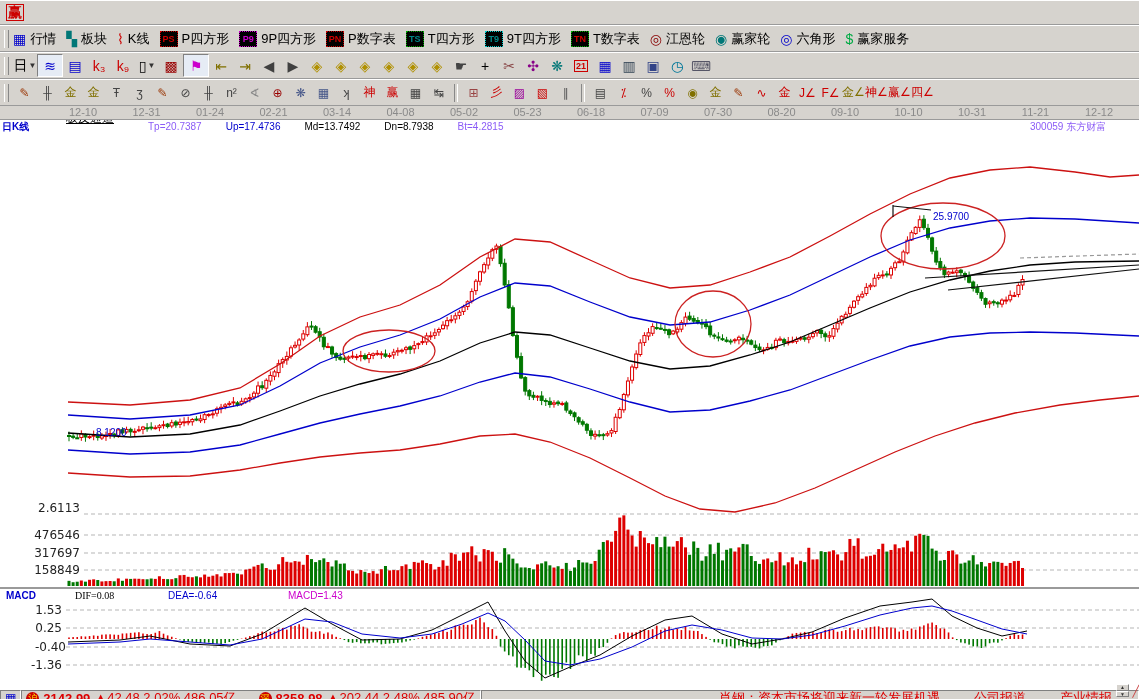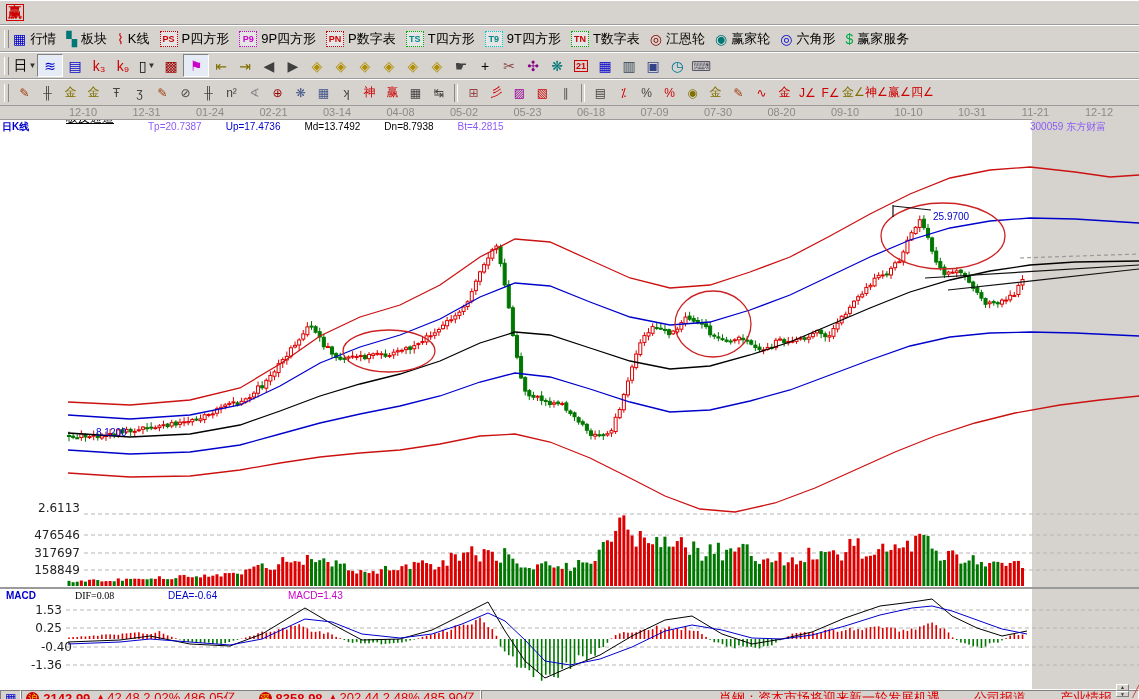--- a/index.html
+++ b/index.html
@@ -8,30 +8,30 @@
   
   .menubar{height:24px;display:flex;align-items:center;gap:20px;padding-left:6px;
            border-bottom:1px solid #9a9a9a;box-shadow:0 1px 0 #fff inset;}
   .menubar .logo{color:#cc0000;font-weight:bold;font-size:14px;border:1px solid #cc0000;padding:0 1px;line-height:15px;}
   .menu-item{cursor:default;font-size:13px;}
   
   .toolbar{height:25px;display:flex;align-items:center;border-top:1px solid #fff;border-bottom:1px solid #9a9a9a;padding-left:2px;}
   .handle{width:3px;height:18px;border-left:1px solid #fff;border-right:1px solid #888;margin:0 4px 0 2px;}
   .tb1-item{display:flex;align-items:center;gap:4px;margin-right:10px;font-size:13px;cursor:default;}
   .ic-box{display:inline-block;min-width:16px;height:14px;line-height:14px;text-align:center;
-          font-size:9px;font-weight:bold;background:#e5e5e5;}
+          font-size:9px;font-weight:bold;background:#000000;}
   .ic-glyph{font-size:14px;line-height:16px;}
   .tbtn{width:24px;height:21px;display:flex;align-items:center;justify-content:center;
         font-size:14px;cursor:default;position:relative;}
   .tbtn.pressed{border:1px solid;border-color:#808080 #fff #fff #808080;background:#e6ecf5;}
   .tbtn .dd{font-size:8px;color:#333;margin-left:1px;}
   .tb3 .tbtn{width:23px;height:19px;font-size:12px;}
   .sep{width:2px;height:18px;border-left:1px solid #888;border-right:1px solid #fff;margin:0 4px;}
   
-  .chart-region{position:relative;width:1032px;height:583px;background:#fff;}
+  .chart-region{position:relative;width:1139px;height:583px;background:#fff;}
   .date-row{position:absolute;top:0;left:0;right:0;height:13px;background:#d6d3ce;
             border-bottom:1px solid #9a9a9a;z-index:3;}
   .date-label{position:absolute;top:0;transform:translateX(-50%);font-size:11px;color:#8a8a8a;white-space:nowrap;}
   #chart-svg{position:absolute;top:0;left:0;z-index:1;}
   .ov{position:absolute;z-index:2;white-space:nowrap;font-size:10px;}
   .red{color:#8b5cf6}.blue{color:#0000cc}.blk{color:#000}.mag{color:#cc00cc}
   .rt{text-align:right;}
   .scale{font-size:12px;color:#222;font-family:"DejaVu Sans",sans-serif;}
   
   .statusbar{height:16px;display:flex;align-items:stretch;border-top:1px solid #fff;background:#d6d3ce;font-size:13px;}
@@ -1336,21 +1336,21 @@
     <div class="ov scale rt" style="left:2px;top:440px;width:78px;"><span>317697</span></div>
     <div class="ov scale rt" style="left:2px;top:457px;width:78px;"><span>158849</span></div>
 
     <div class="ov" style="left:6px;top:484px;font-weight:bold;"><span class="blue">MACD</span></div>
     <div class="ov" style="left:75px;top:484px;font-family:Liberation Serif, serif;"><span class="blk">DIF=0.08</span></div>
     <div class="ov" style="left:168px;top:484px;"><span class="blue">DEA=-0.64</span></div>
     <div class="ov" style="left:262px;top:484px;margin-left:26px;"><span class="mag">MACD=1.43</span></div>
 
     <div class="ov scale rt" style="left:2px;top:497px;width:60px;"><span>1.53</span></div>
     <div class="ov scale rt" style="left:2px;top:515px;width:60px;"><span>0.25</span></div>
-    <div class="ov scale rt" style="left:12px;top:534px;width:60px;"><span>-0.40</span></div>
+    <div class="ov scale rt" style="left:6px;top:534px;width:60px;"><span>-0.40</span></div>
     <div class="ov scale rt" style="left:2px;top:552px;width:60px;"><span>-1.36</span></div>
 
     <div class="ov" id="peak-label" style="left: 933px; top: 105px;"><span class="blue">25.9700</span></div>
     <div class="ov" id="low-label" style="left: 96px; top: 321px;"><span class="blue">8.1200</span></div>
   </div>
 
   <div class="statusbar">
     <div class="sb-panel">
         <span class="sb-grid">▦</span>
       </div>

